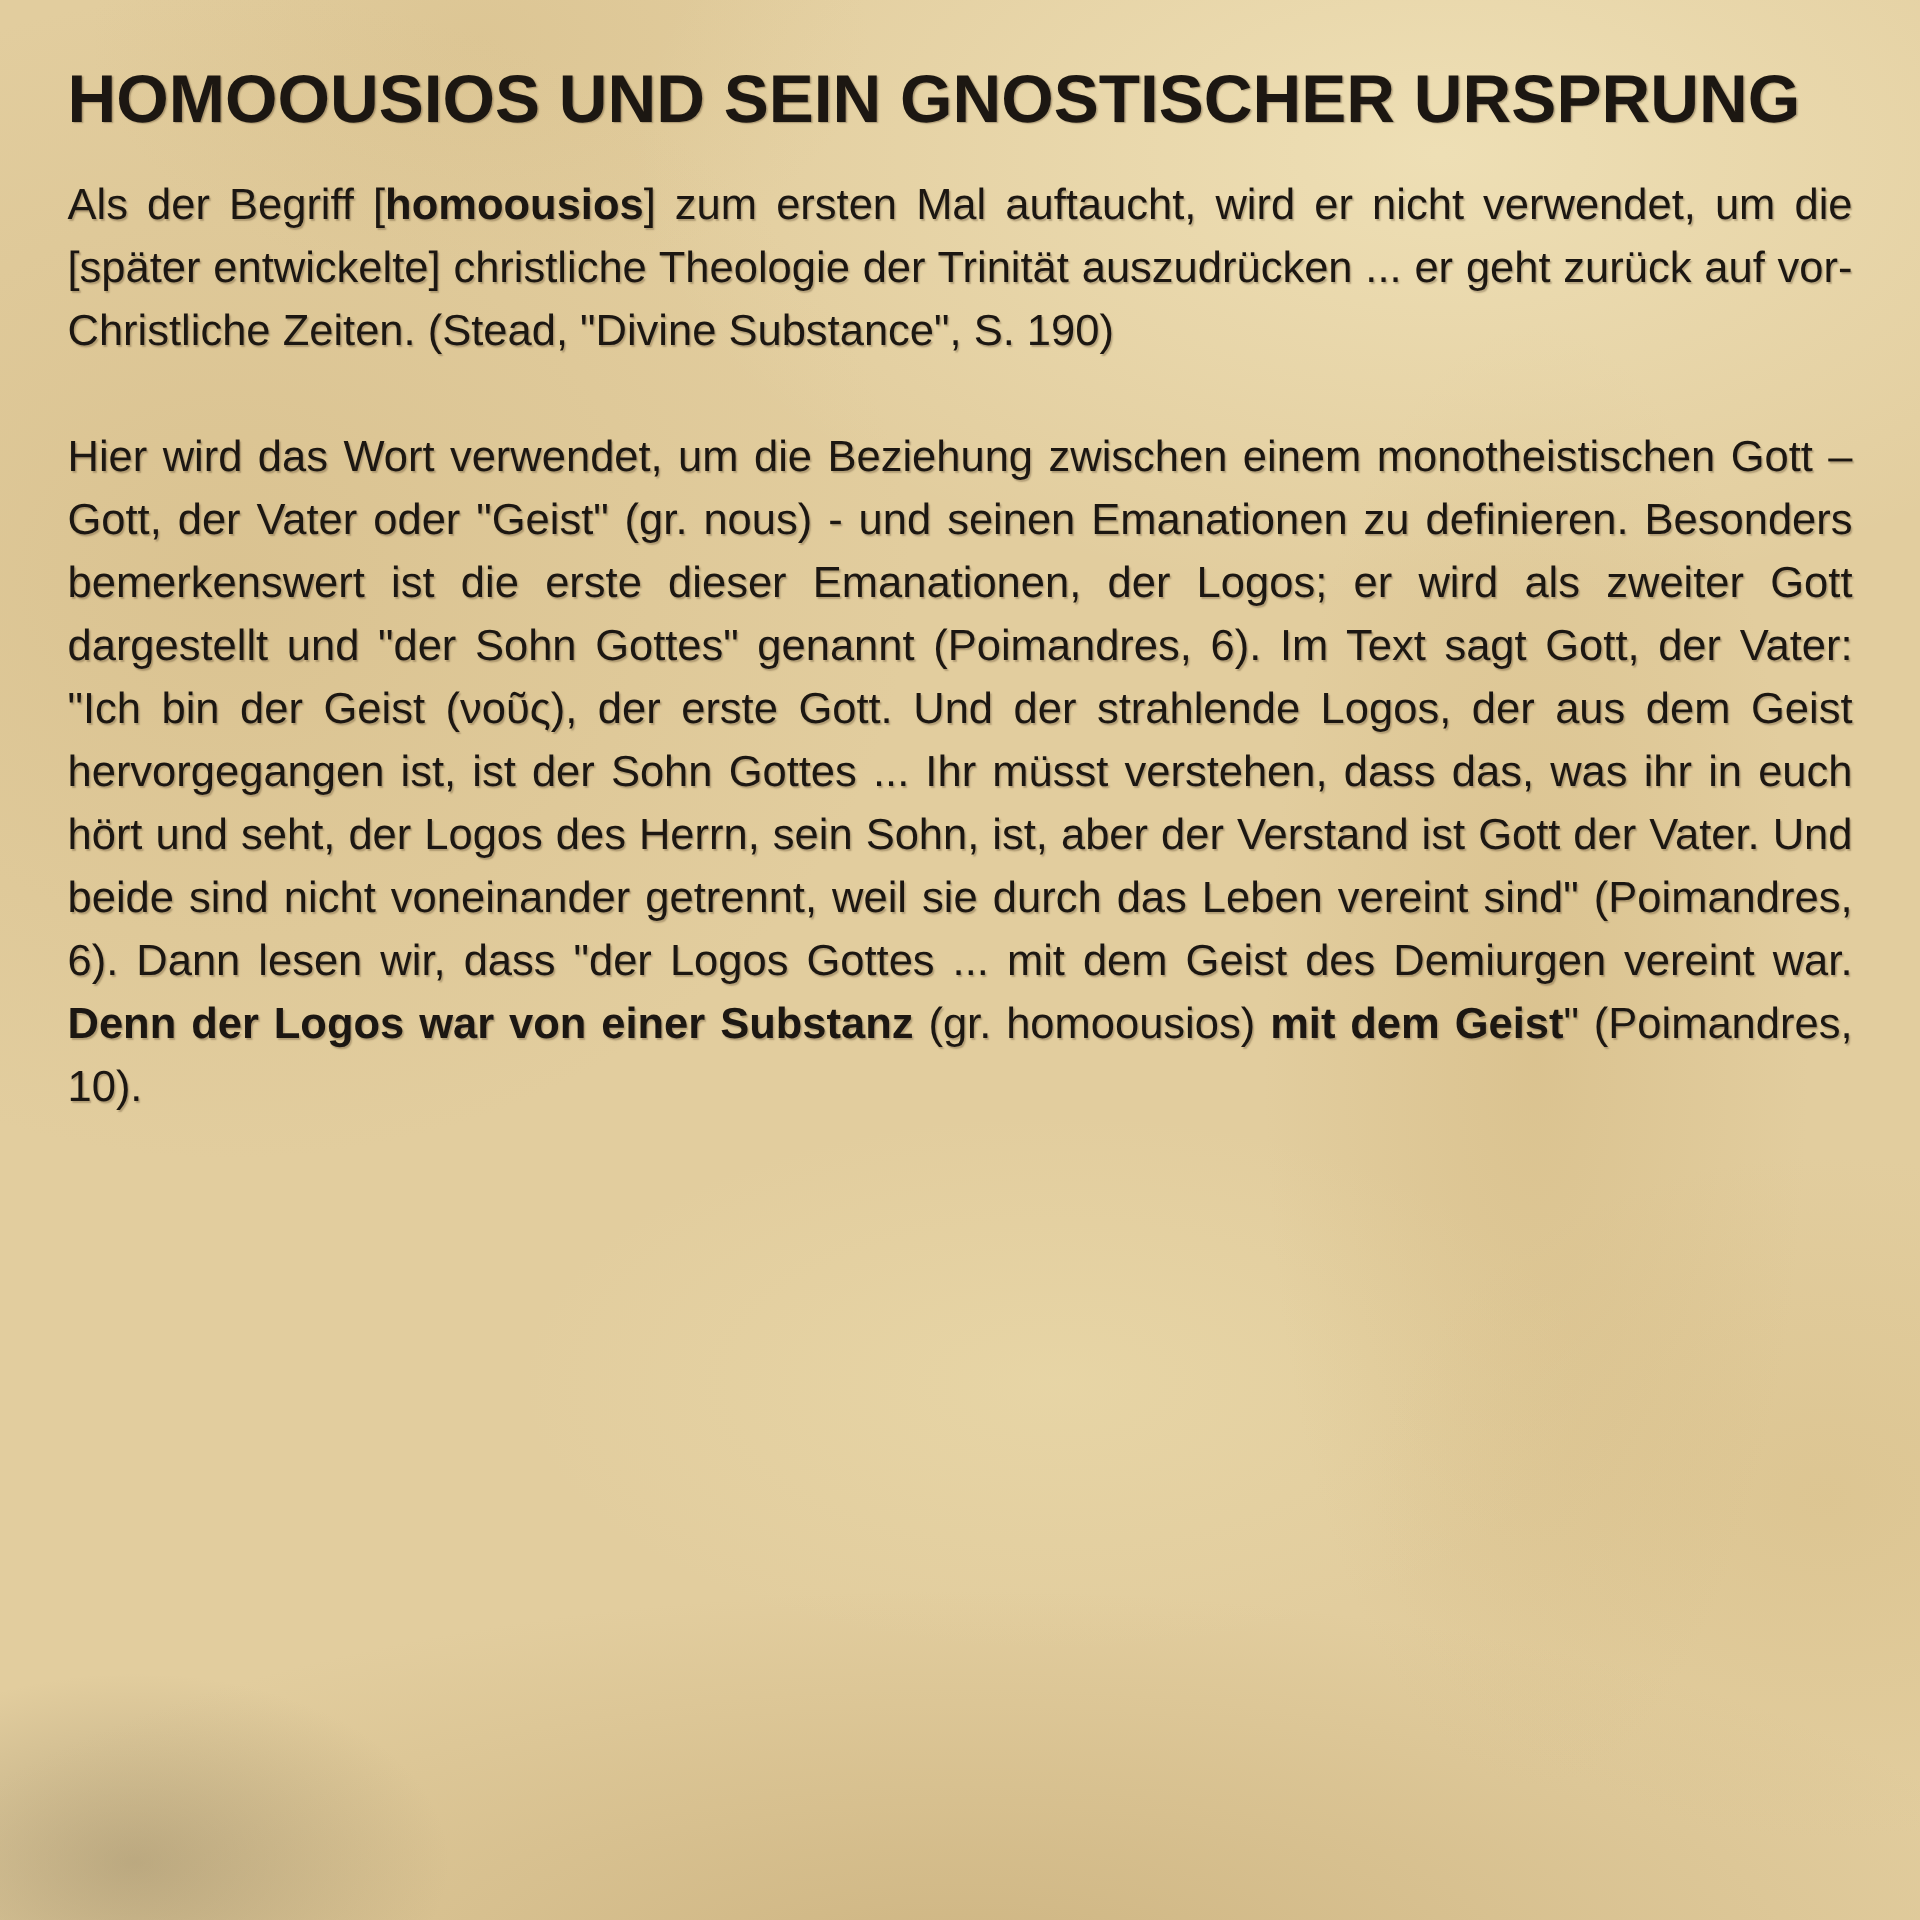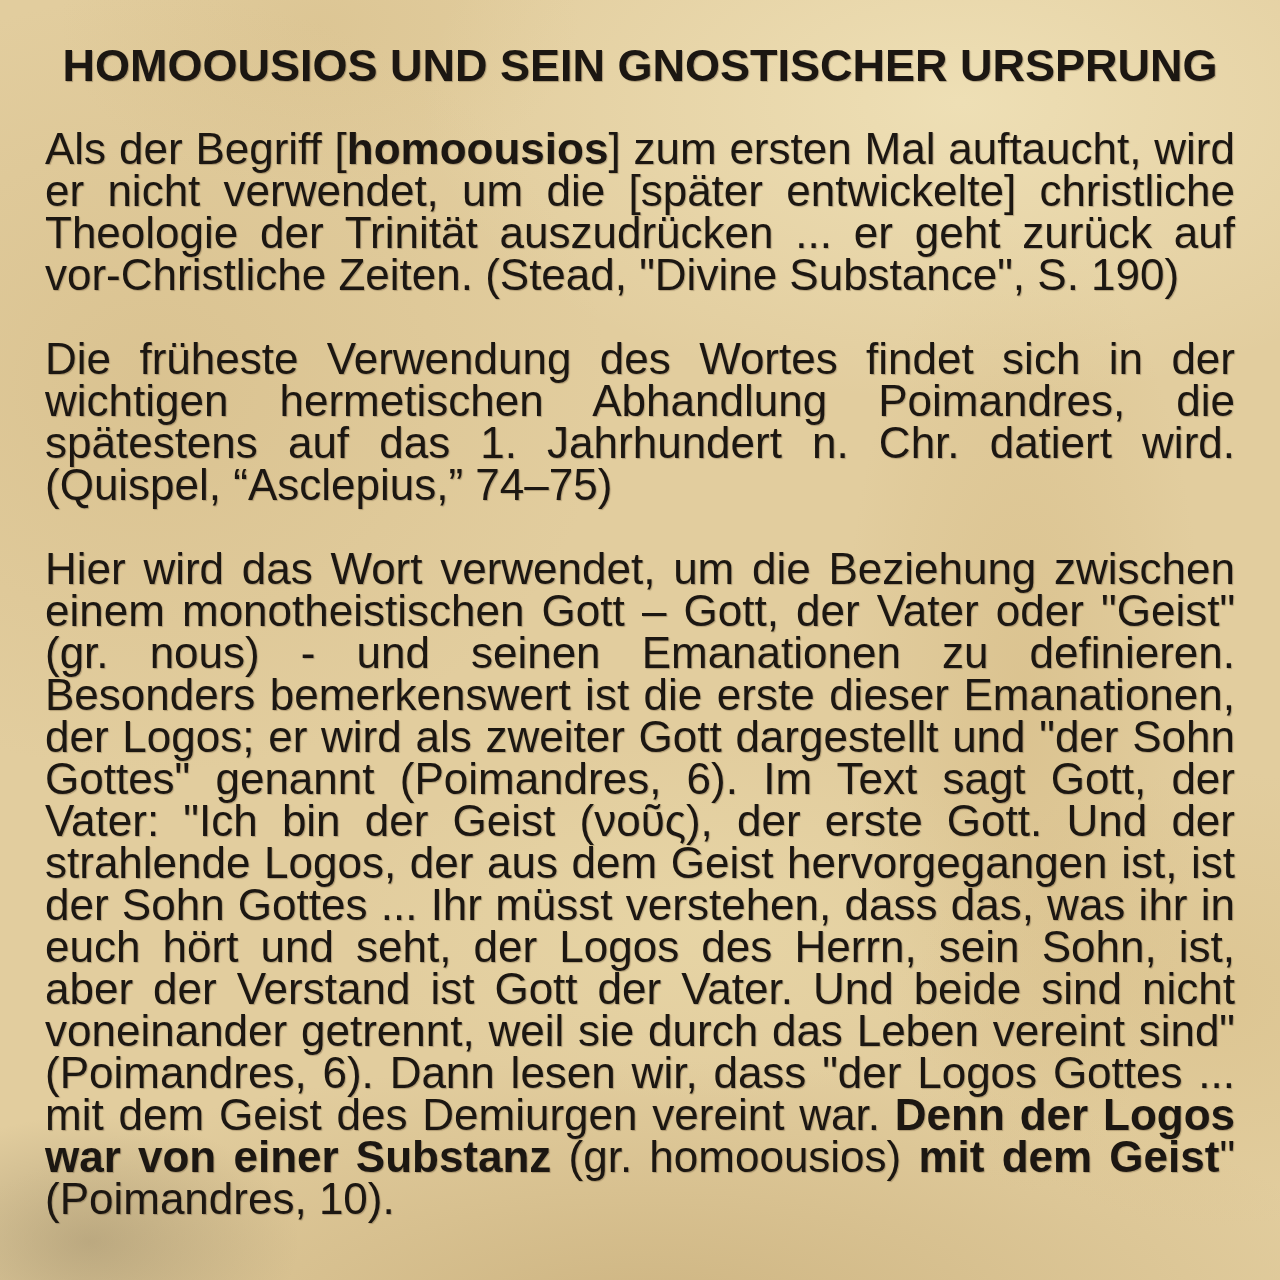--- a/index.html
+++ b/index.html
@@ -24,39 +24,37 @@
     overflow: hidden;
   }
   .page {
     width: 1280px;
     height: 1280px;
     padding: 40px 45px 0 45px;
   }
   .doc-title {
     font-size: 45px;
     font-weight: bold;
-    text-align: center;
     letter-spacing: 0px;
-    margin-bottom: 36px;
+    margin-bottom: 24px;
     white-space: nowrap;
     text-shadow: 1px 1px 1px rgba(70,50,25,0.35);
   }
   .doc-body p {
-    font-size: 44px;
+    font-size: 29px;
     line-height: 42px;
     text-align: justify;
     margin-bottom: 42px;
     text-shadow: 1px 1px 1px rgba(70,50,25,0.30);
   }
   .doc-body p span.b { font-weight: bold; }
   .doc-body p.all-bold { font-weight: bold; }
 </style>
 </head>
 <body>
 
 <div class="page">
   <h1 class="doc-title">HOMOOUSIOS UND SEIN GNOSTISCHER URSPRUNG</h1>
   <div class="doc-body">
       <p><span>Als der Begriff [</span><span class="b">homoousios</span><span>] zum ersten Mal auftaucht, wird er nicht verwendet, um die [später entwickelte] christliche Theologie der Trinität auszudrücken ... er geht zurück auf vor-Christliche Zeiten. (Stead, "Divine Substance", S. 190)</span></p>
-      <p><span>Die früheste Verwendung des Wortes findet sich in der wichtigen hermetischen Abhandlung Poimandres, die spätestens auf das 1. Jahrhundert n. Chr. datiert wird. (Quispel, “Asclepius,” 74–75)</span></p>
       <p><span>Hier wird das Wort verwendet, um die Beziehung zwischen einem monotheistischen Gott – Gott, der Vater oder "Geist" (gr. nous) - und seinen Emanationen zu definieren. Besonders bemerkenswert ist die erste dieser Emanationen, der Logos; er wird als zweiter Gott dargestellt und "der Sohn Gottes" genannt (Poimandres, 6). Im Text sagt Gott, der Vater: "Ich bin der Geist (νοῦς), der erste Gott. Und der strahlende Logos, der aus dem Geist hervorgegangen ist, ist der Sohn Gottes ... Ihr müsst verstehen, dass das, was ihr in euch hört und seht, der Logos des Herrn, sein Sohn, ist, aber der Verstand ist Gott der Vater. Und beide sind nicht voneinander getrennt, weil sie durch das Leben vereint sind" (Poimandres, 6). Dann lesen wir, dass "der Logos Gottes ... mit dem Geist des Demiurgen vereint war. </span><span class="b">Denn der Logos war von einer Substanz</span><span> (gr. homoousios) </span><span class="b">mit dem Geist</span><span>" (Poimandres, 10).</span></p>
     </div>
 </div>
 
 </body></html>

